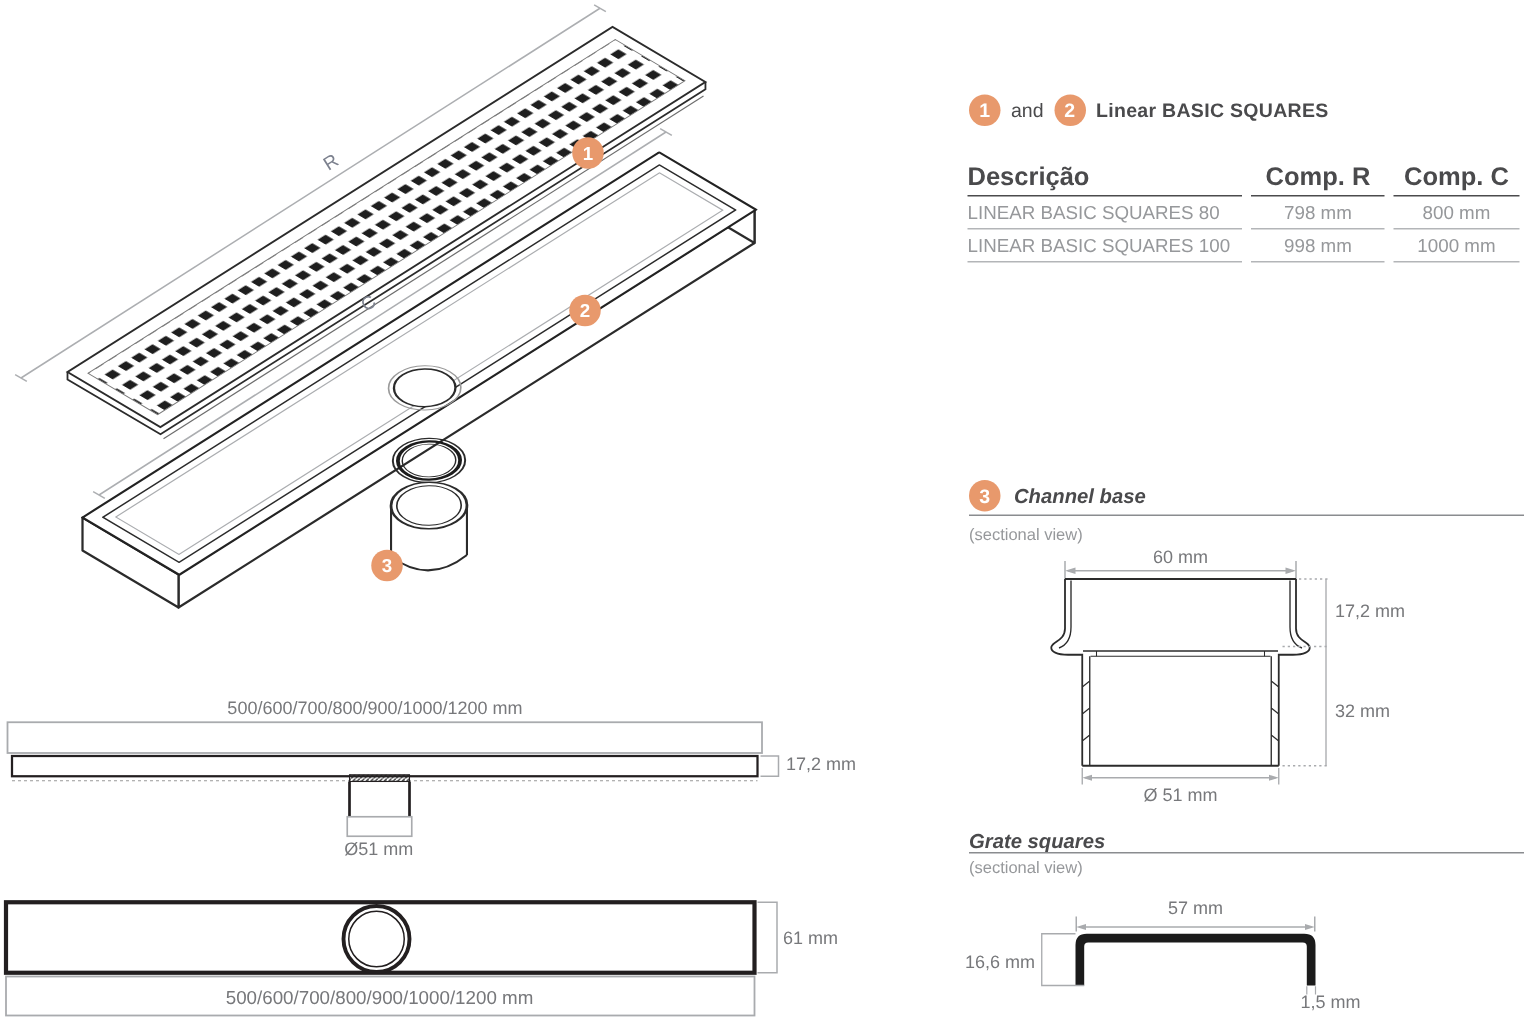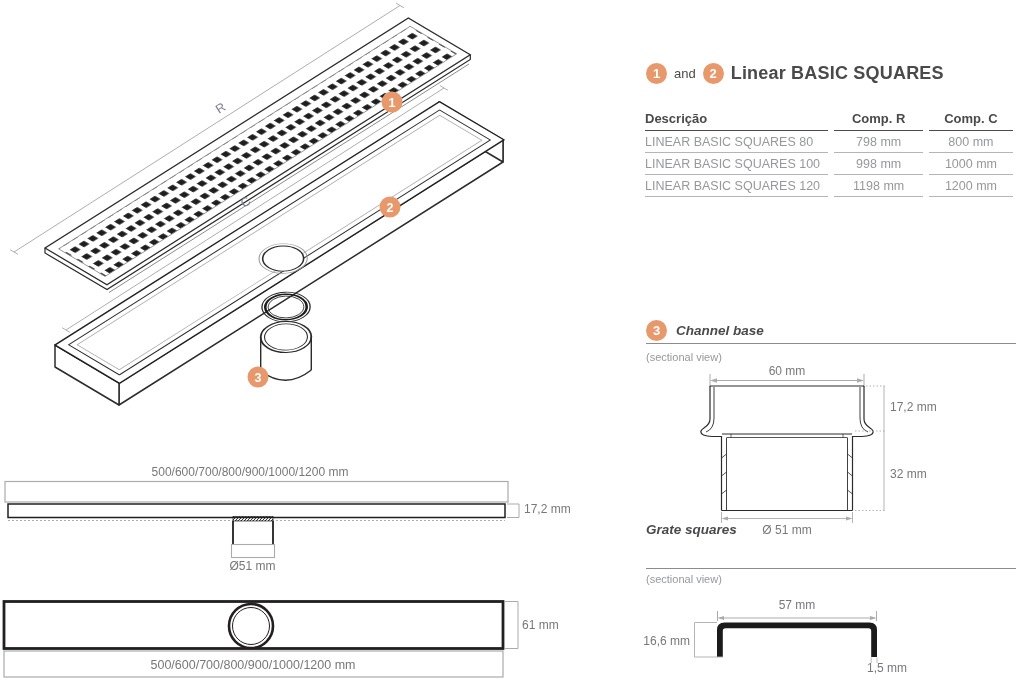--- a/index.html
+++ b/index.html
@@ -4,28 +4,28 @@
 <style>
   :root { --accent:#E8996C; --dark:#4A4A4C; --gray:#96989B; --dim:#77787B; --line:#A9ABAE; }
   * { margin:0; padding:0; box-sizing:border-box; }
   body { background:#fff; font-family:"Liberation Sans", sans-serif; }
   #canvas { position:relative; width:1021px; height:681px; background:#fff; overflow:hidden; }
   .abs { position:absolute; }
   .badge { width:21px; height:21px; border-radius:50%; background:var(--accent); color:#fff;
            font-weight:bold; font-size:13px; display:flex; align-items:center; justify-content:center; flex:0 0 21px; }
   .title-row { display:flex; align-items:center; gap:7px; }
   .and-text { font-size:13px; color:var(--dark); }
-  .main-title { font-size:18px; font-weight:bold; color:var(--dark); letter-spacing:.2px; }
+  .main-title { font-size:13px; font-weight:bold; color:var(--dark); letter-spacing:.2px; }
   .sec-head { display:flex; align-items:center; gap:9px; }
   .sec-title { font-size:13.5px; font-weight:bold; color:var(--dark);font-style:italic; }
   .rule { height:1.3px; background:#8a8c8f; }
   .subtle { font-size:11px; color:var(--gray); }
   
   .spec-table { border-collapse:separate; border-spacing:6px 0; margin-left:-6px; }
-  .spec-table th { font-size:13px; font-weight:bold; color:var(--dark); height:25px;
+  .spec-table th { font-size:17px; font-weight:bold; color:var(--dark); height:25px;
                    border-bottom:1.6px solid #4b4b4d; vertical-align:middle;margin-top:28px; }
   .spec-table td { font-size:12.5px; color:var(--gray); height:22px;
                    border-bottom:1px solid #b3b5b8; vertical-align:middle; white-space:nowrap; }
   .spec-table th:first-child, .spec-table td:first-child { text-align:left; }
   .spec-table th:nth-child(2), .spec-table td:nth-child(2),
   .spec-table th:nth-child(3), .spec-table td:nth-child(3) { text-align:center; }
   svg text { font-family:"Liberation Sans", sans-serif; }
   .dim-text { font-size:12px; fill:var(--dim); }
   .iso-label { font-size:12.5px; fill:#7C818E; }
   .badge-num { font-size:12.5px; font-weight:bold; fill:#fff; text-anchor:middle; }
@@ -137,25 +137,20 @@
         <tr>
           <td>LINEAR BASIC SQUARES 80</td>
             <td>798 mm</td>
             <td>800 mm</td>
         </tr>
         <tr>
           <td>LINEAR BASIC SQUARES 100</td>
             <td>998 mm</td>
             <td>1000 mm</td>
         </tr>
-        <tr>
-          <td>LINEAR BASIC SQUARES 120</td>
-            <td>1198 mm</td>
-            <td>1200 mm</td>
-        </tr>
       </tbody>
     </table>
   </div>
 
   <div class="abs sec-head" style="left:646px;top:320px">
     <span class="badge">3</span>
     <span class="sec-title">Channel base</span>
   </div>
   <div class="abs rule" style="left:646px;top:342.5px;width:370px"></div>
   <div class="abs subtle" style="left:646px;top:351px">(sectional view)</div>
@@ -210,21 +205,21 @@
     <g stroke="#A9ABAE" stroke-width="0.9">
       <line x1="721.5" y1="512" x2="721.5" y2="523"></line>
       <line x1="852.5" y1="512" x2="852.5" y2="523"></line>
       <line x1="723.5" y1="518.5" x2="850.5" y2="518.5"></line>
     </g>
     <polygon points="721.5,518.5 728,516.5 728,520.5" fill="#A9ABAE"></polygon>
     <polygon points="852.5,518.5 846,516.5 846,520.5" fill="#A9ABAE"></polygon>
     <text class="dim-text" x="787" y="534" text-anchor="middle">Ø 51 mm</text>
   </svg>
 
-  <div class="abs sec-title" style="left:646px;top:522px">Grate squares</div>
+  <div class="abs sec-title" style="left:646px;top:553px">Grate squares</div>
   <div class="abs rule" style="left:646px;top:568px;width:370px"></div>
   <div class="abs subtle" style="left:646px;top:573px">(sectional view)</div>
 
   <svg class="abs" style="left:640px;top:590px" width="320" height="91" viewBox="640 590 320 91">
     <text class="dim-text" x="797" y="609" text-anchor="middle">57 mm</text>
     <g stroke="#A9ABAE" stroke-width="1">
       <line x1="717.5" y1="611" x2="717.5" y2="621"></line>
       <line x1="876.5" y1="611" x2="876.5" y2="621"></line>
       <line x1="719.5" y1="618" x2="874.5" y2="618"></line>
     </g>

